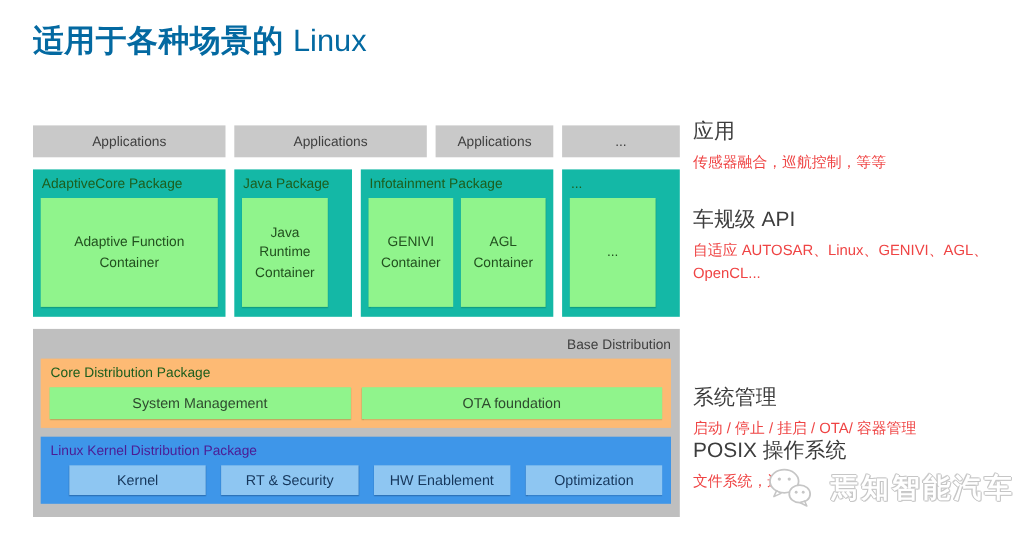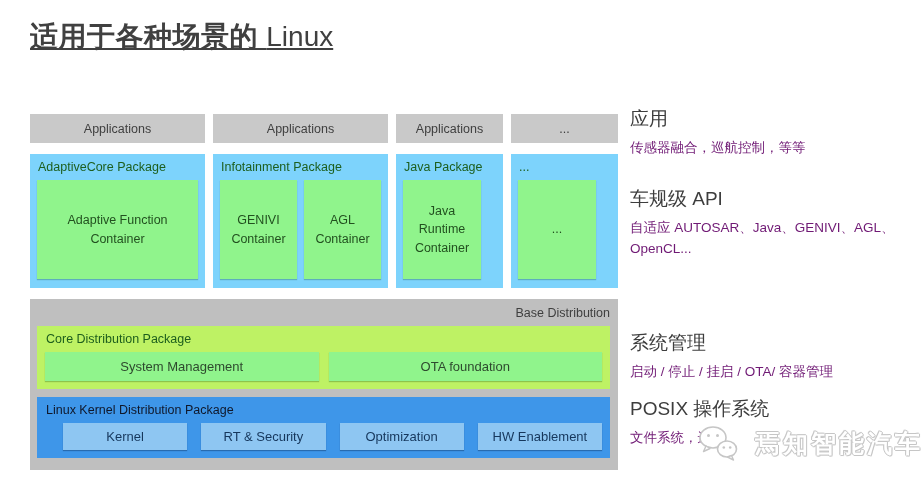--- a/index.html
+++ b/index.html
@@ -14,23 +14,22 @@
     overflow: hidden;
   }
 
   
   .title {
     position: absolute;
     left: 30px;
     top: 18px;
     font-size: 28px;
     font-weight: 600;
-    color: #404040;
+    color: #0369a1;
     letter-spacing: 0.5px;
-    text-decoration: underline;
   }
   .title .title-en { font-weight: 400; letter-spacing: 0; }
 
   
   .diagram {
     position: absolute;
     left: 30px;
     top: 114px;
     width: 588px;
   }
@@ -45,21 +44,21 @@
     color: #3f3f3f;
     font-size: 12.5px;
     display: flex;
     align-items: center;
     justify-content: center;
   }
 
   
   .pkgs { margin-top: 11px; height: 134px; }
   .pkg {
-    background: #7dd3fc;
+    background: #14b8a6;
     padding: 5px 7px 9px 7px;
     display: flex;
     flex-direction: column;
   }
   .pkg-h {
     font-size: 12.5px;
     color: #1d5e1d;
     margin: 1px 0 6px 1px;
     white-space: nowrap;
     overflow: hidden;
@@ -86,23 +85,23 @@
     background: #bfbfbf;
     padding: 6px 8px 12px 7px;
   }
   .base-h {
     font-size: 12.5px;
     color: #3f3f3f;
     margin: 1px 0 6px 2px;
     text-align: right;
   }
   .core, .kernel { padding: 5px 8px 8px 8px; }
-  .core { background: #bef264; }
+  .core { background: #fdba74; }
   .kernel { background: #3e96e9; margin-top: 8px; }
-  .pkg-h.blue { color: #0f172a; }
+  .pkg-h.blue { color: #4c1d95; }
   .core-items { display: flex; gap: 10px; }
   .g-item {
     flex: 1;
     height: 29px;
     background: #90f48c;
     box-shadow: 0 1px 1px rgba(0,60,0,0.25);
     color: #2e4a2e;
     font-size: 13px;
     display: flex;
     align-items: center;
@@ -121,24 +120,24 @@
     justify-content: center;
   }
 
   
   .anno {
     position: absolute;
     left: 630px;
     width: 288px;
   }
   .anno-h { font-size: 19px; color: #3d3d3d; }
-  .anno-b { font-size: 13.5px; color: #701a75; line-height: 1.55; margin-top: 6px; }
+  .anno-b { font-size: 13.5px; color: #ef4444; line-height: 1.55; margin-top: 6px; }
   .anno-1 { top: 106px; }
   .anno-2 { top: 186px; }
-  .anno-3 { top: 330px; }
+  .anno-3 { top: 348px; }
   .anno-4 { top: 396px; }
 
   
   .watermark {
     position: absolute;
     left: 697px;
     top: 424px;
     display: flex;
     align-items: center;
     gap: 16px;
@@ -171,32 +170,32 @@
 
     <div class="row pkgs">
 
       <div class="pkg col-wide">
         <div class="pkg-h">AdaptiveCore Package</div>
         <div class="pkg-c">
           <div class="ctr">Adaptive Function Container</div>
         </div>
       </div>
 
+      <div class="pkg col-narrow">
+        <div class="pkg-h">Java Package</div>
+        <div class="pkg-c">
+          <div class="ctr single">Java Runtime Container</div>
+        </div>
+      </div>
+
       <div class="pkg col-wide">
         <div class="pkg-h">Infotainment Package</div>
         <div class="pkg-c">
           <div class="ctr">GENIVI Container</div>
           <div class="ctr">AGL Container</div>
-        </div>
-      </div>
-
-      <div class="pkg col-narrow">
-        <div class="pkg-h">Java Package</div>
-        <div class="pkg-c">
-          <div class="ctr single">Java Runtime Container</div>
         </div>
       </div>
 
       <div class="pkg col-narrow">
         <div class="pkg-h">...</div>
         <div class="pkg-c">
           <div class="ctr single">...</div>
         </div>
       </div>
 
@@ -211,35 +210,35 @@
           <div class="g-item">System Management</div>
           <div class="g-item">OTA foundation</div>
         </div>
       </div>
 
       <div class="kernel">
         <div class="pkg-h blue">Linux Kernel Distribution Package</div>
         <div class="k-items">
           <div class="b-item">Kernel</div>
           <div class="b-item">RT &amp; Security</div>
+          <div class="b-item">HW Enablement</div>
           <div class="b-item">Optimization</div>
-          <div class="b-item">HW Enablement</div>
         </div>
       </div>
     </div>
 
   </div>
 
   <div class="anno anno-1">
     <div class="anno-h">应用</div>
     <div class="anno-b">传感器融合，巡航控制，等等</div>
   </div>
   <div class="anno anno-2">
     <div class="anno-h">车规级 API</div>
-    <div class="anno-b">自适应 AUTOSAR、Java、GENIVI、AGL、OpenCL...</div>
+    <div class="anno-b">自适应 AUTOSAR、Linux、GENIVI、AGL、OpenCL...</div>
   </div>
   <div class="anno anno-3">
     <div class="anno-h">系统管理</div>
     <div class="anno-b">启动 / 停止 / 挂启 / OTA/ 容器管理</div>
   </div>
   <div class="anno anno-4">
     <div class="anno-h">POSIX 操作系统</div>
     <div class="anno-b">文件系统，进程</div>
   </div>
 

